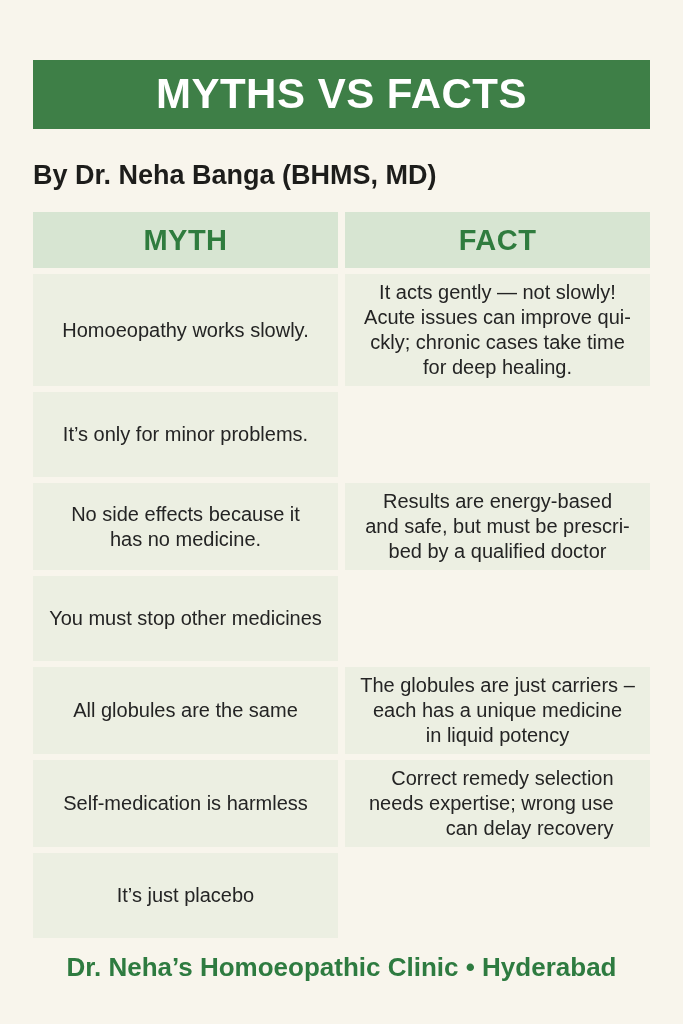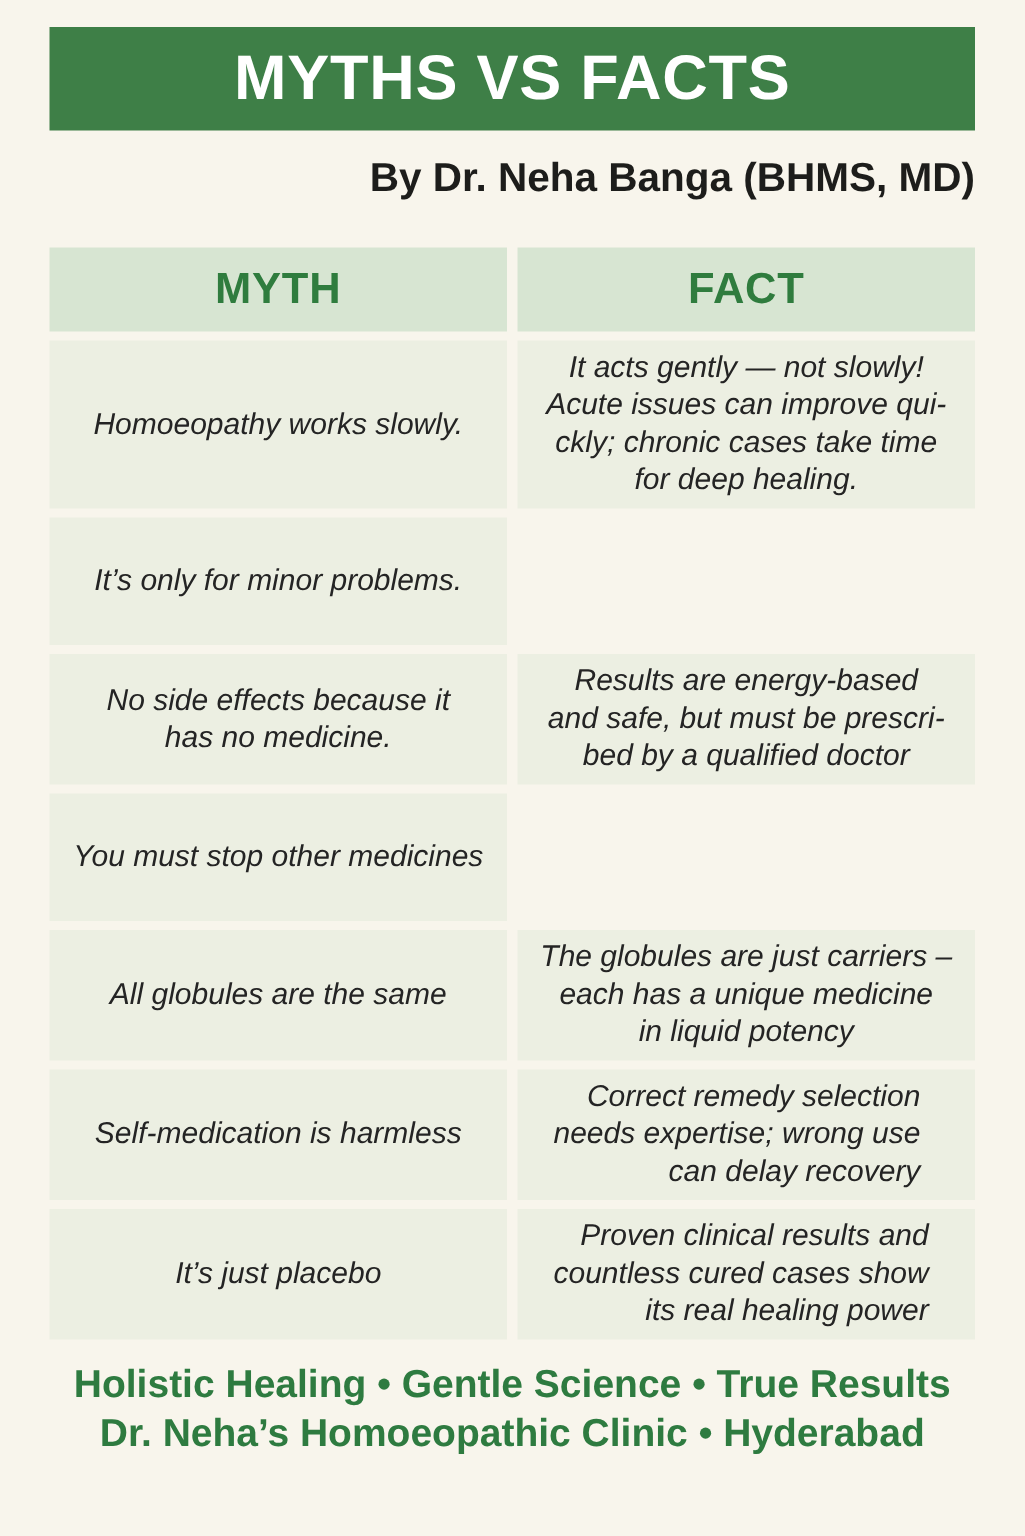--- a/index.html
+++ b/index.html
@@ -11,45 +11,45 @@
     height: 1024px;
     background: #f8f5ec;
     overflow: hidden;
     font-family: "Liberation Sans", sans-serif;
     -webkit-font-smoothing: antialiased;
   }
   .poster {
     width: 683px;
     height: 1024px;
     box-sizing: border-box;
-    padding: 18px 33px 0 33px;
+    padding: 60px 33px 0 33px;
   }
   
   .banner {
     background: #3e7f47;
     color: #ffffff;
     text-align: center;
     padding: 9px 0 11px 0;
     font-weight: bold;
     font-size: 42px;
     line-height: 49px;
     letter-spacing: 0.5px;
   }
   
   .subtitle {
-    margin-top: 15px;
-    text-align: right;
+    margin-top: 30px;
+    text-align: left;
     color: #1d1d1b;
     font-weight: bold;
     font-size: 27px;
     line-height: 32px;
   }
   
   .table {
-    margin-top: 31px;
+    margin-top: 21px;
   }
   .thead, .row {
     display: grid;
     grid-template-columns: 1fr 1fr;
     column-gap: 7px;
   }
   .row { margin-top: 6px; }
   .thead .th {
     background: #d7e5d2;
     color: #2f7c3e;
@@ -67,21 +67,20 @@
     font-size: 20px;
     line-height: 25px;
     min-height: 85px;
     box-sizing: border-box;
     padding: 6px 10px;
     display: flex;
     align-items: center;
     justify-content: center;
     text-align: center;
     white-space: pre-line;
-    font-style: italic;
   }
   .row.tall .cell { min-height: 106px; }
   .cell.left {
     justify-content: flex-start;
     text-align: right;
     padding-left: 24px;
   }
   
   .footer {
     margin-top: 13px;
@@ -143,25 +142,21 @@
 
     <div class="row">
       <div class="cell">Self-medication is harmless</div>
       <div class="cell left">Correct remedy selection
 needs expertise; wrong use
 can delay recovery</div>
     </div>
 
     <div class="row">
       <div class="cell">It’s just placebo</div>
-      <div class="cell left">Proven clinical results and
-countless cured cases show
-its real healing power</div>
     </div>
 
   </div>
 
   <div class="footer">
-    <div>Holistic Healing • Gentle Science • True Results</div>
     <div>Dr. Neha’s Homoeopathic Clinic • Hyderabad</div>
   </div>
 
 </div>
 
 </body></html>

